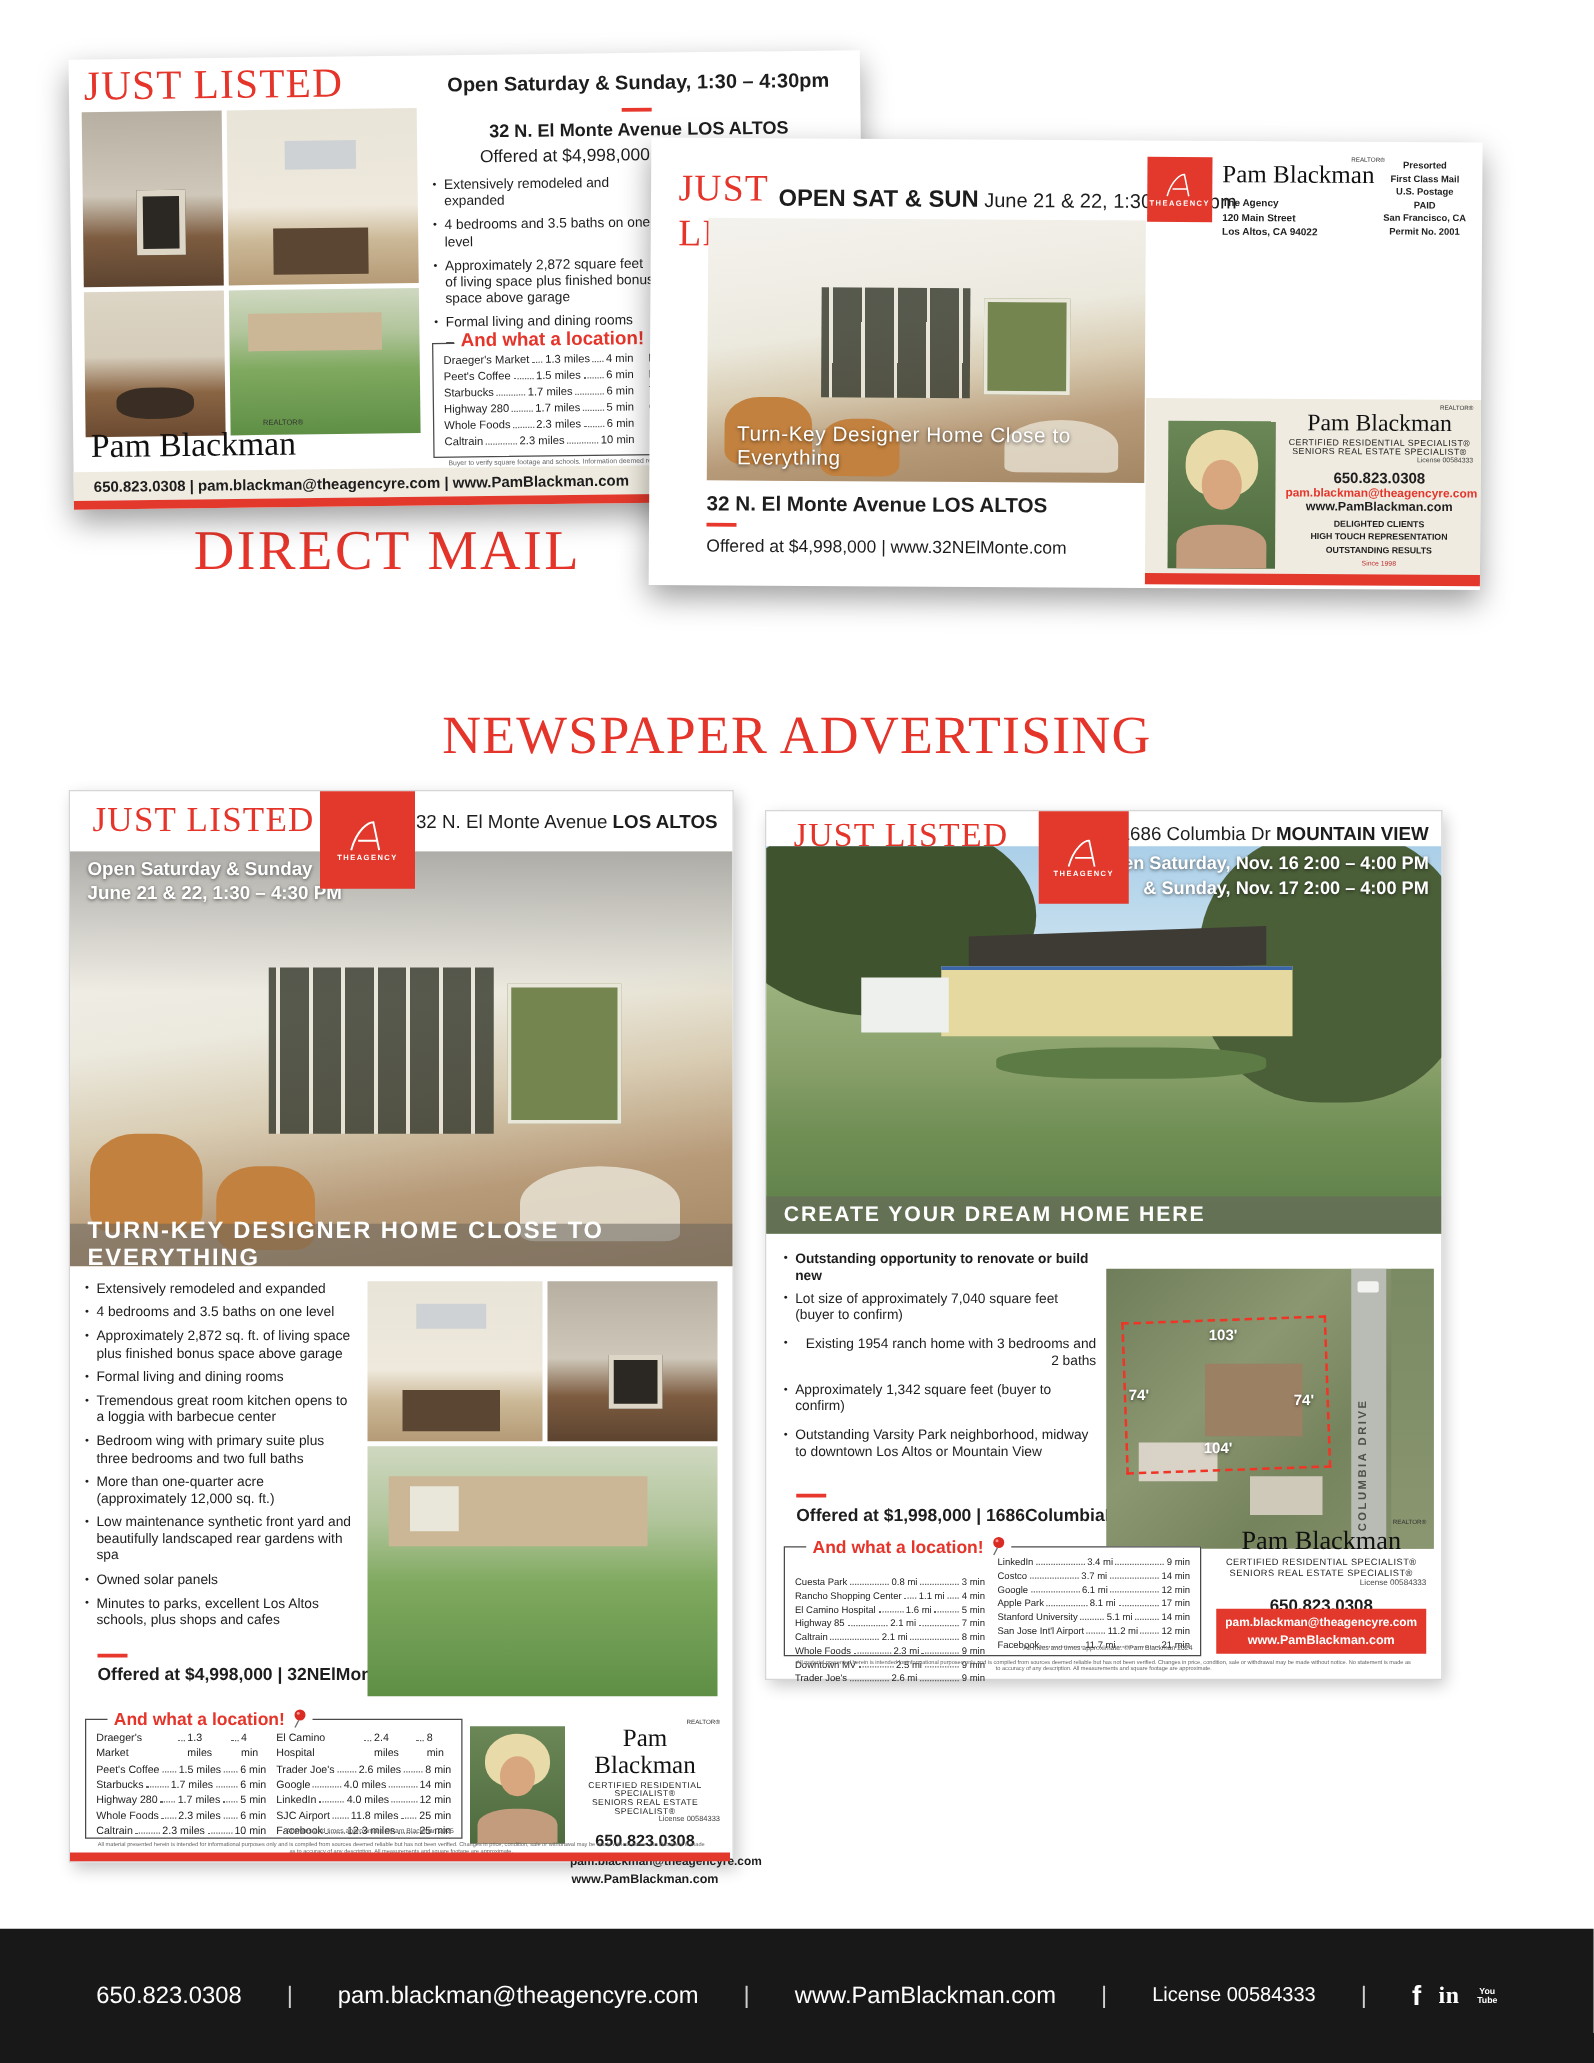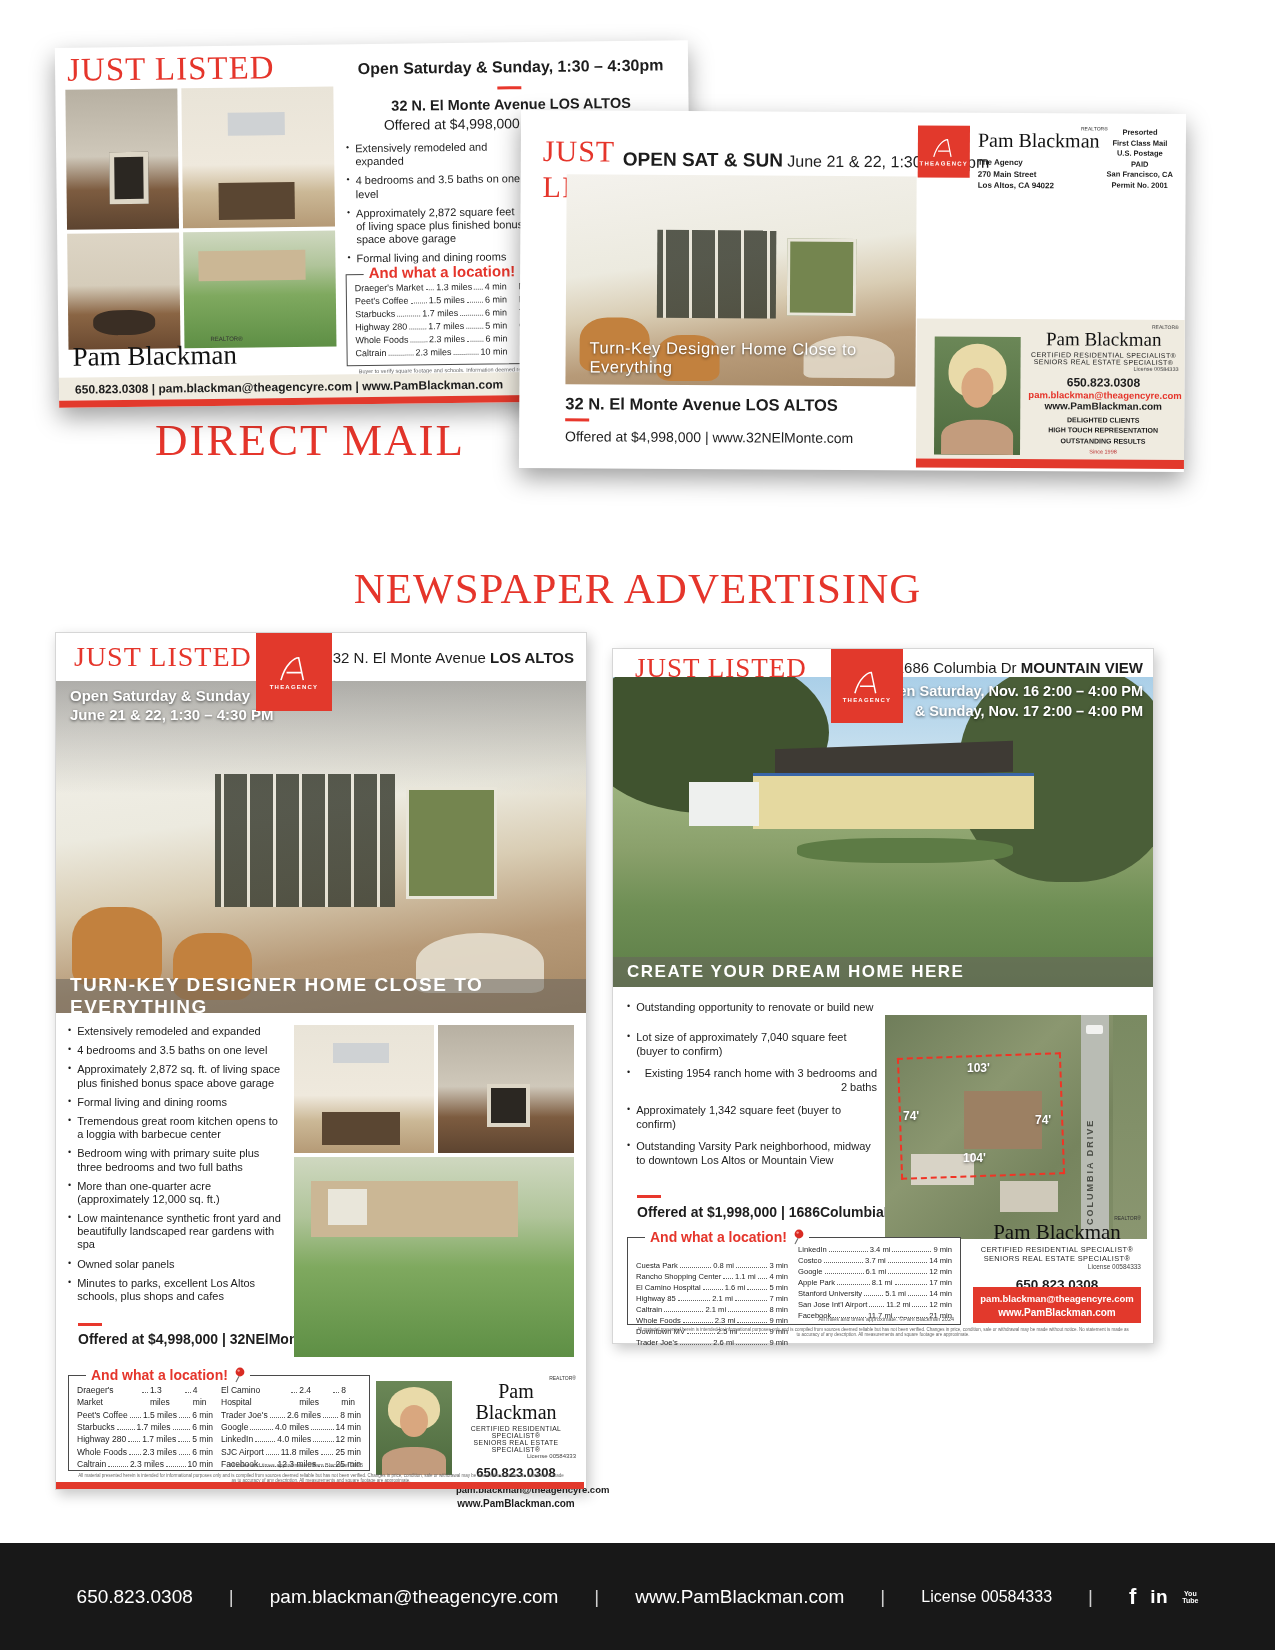--- a/index.html
+++ b/index.html
@@ -51,21 +51,21 @@
   .beigebar{background:#efebe0;}
   .redbar{background:#e2392c;}
   .tinytext{color:#666;}
   
   #footer{position:absolute;left:0;top:1543px;width:1275px;height:107px;background:#181818;color:#fff;
           display:flex;align-items:center;justify-content:center;gap:36px;font-size:19px;}
   #footer .sep{color:#cfcfcf;font-weight:normal;}
   #footer .lic{font-size:16px;}
   .social{display:flex;align-items:center;gap:14px;}
   .fb{font-weight:bold;font-size:22px;}
-  .li{font-weight:bold;font-size:19px;letter-spacing:.5px;}
+  .li{font-weight:bold;font-size:19px;letter-spacing:.5px;font-family:Liberation Serif, serif;}
   .yt{display:flex;flex-direction:column;align-items:center;line-height:1;font-weight:bold;font-size:7px;border:0;}
   .vtxt{writing-mode:vertical-rl;transform:rotate(180deg);}
 </style>
 </head>
 <body>
 
 <div class="card shadow1" id="flyer" style="left:57px;top:44px;width:633px;height:360px;transform:rotate(-0.7deg);z-index:2;">
   <div class="abs serif red" style="left:12px;top:4px;font-size:33px;letter-spacing:1px;">JUST LISTED</div>
   <div class="photo ph-living" style="left:10px;top:42px;width:112px;height:140px;">
     <div class="deco" style="left:38%;bottom:18%;width:26%;height:30%;background:#2b2722;border:5px solid #ddd6c6;"></div>
@@ -252,21 +252,21 @@
     <svg width="26" height="22" viewBox="0 0 36 30">
         <path d="M4 28 C9 10 19 4 23 4 L28 28 M10 20 L26 20" stroke="#ffffff" stroke-width="1.7" fill="none"></path>
       </svg>
     <span class="lbl">THEAGENCY</span>
   </div>
   <div class="abs serif" style="left:457px;top:16px;font-size:20px;color:#111;">Pam Blackman</div>
   <div class="abs" style="left:560px;top:12px;font-size:5px;color:#333;">REALTOR®</div>
   <div class="abs" style="left:457px;top:44px;font-size:8px;font-weight:bold;line-height:1.45;color:#222;">
 
   <div>The Agency</div>
-      <div>270 Main Street</div>
+      <div>120 Main Street</div>
       <div>Los Altos, CA 94022</div>
     </div>
   <div class="abs" style="left:577px;top:14px;width:84px;text-align:center;font-size:7.5px;font-weight:bold;line-height:1.4;color:#222;">
 
   <div>Presorted</div>
       <div>First Class Mail</div>
       <div>U.S. Postage</div>
       <div>PAID</div>
       <div>San Francisco, CA</div>
       <div>Permit No. 2001</div>
@@ -537,21 +537,21 @@
   </div>
   <div class="agency abs" style="left:218px;top:0;width:72px;height:74px;z-index:4;">
     <svg width="32" height="26" viewBox="0 0 36 30">
         <path d="M4 28 C9 10 19 4 23 4 L28 28 M10 20 L26 20" stroke="#ffffff" stroke-width="1.7" fill="none"></path>
       </svg>
     <span class="lbl">THEAGENCY</span>
   </div>
 
   <div class="abs bullets" style="left:14px;top:352px;width:250px;font-size:11px;line-height:1.25;">
 
-      <div class="bullet" style="margin-bottom:16px;">
+      <div class="bullet" style="margin-bottom:4px;font-weight:bold;">
         <span class="bdot"></span>
         <span>Outstanding opportunity to renovate or build new</span>
       </div>
 
       <div class="bullet" style="margin-bottom:9px;">
         <span class="bdot"></span>
         <span>Lot size of approximately 7,040 square feet (buyer to confirm)</span>
       </div>
 
       <div class="bullet" style="margin-bottom:9px;text-align:right;">

